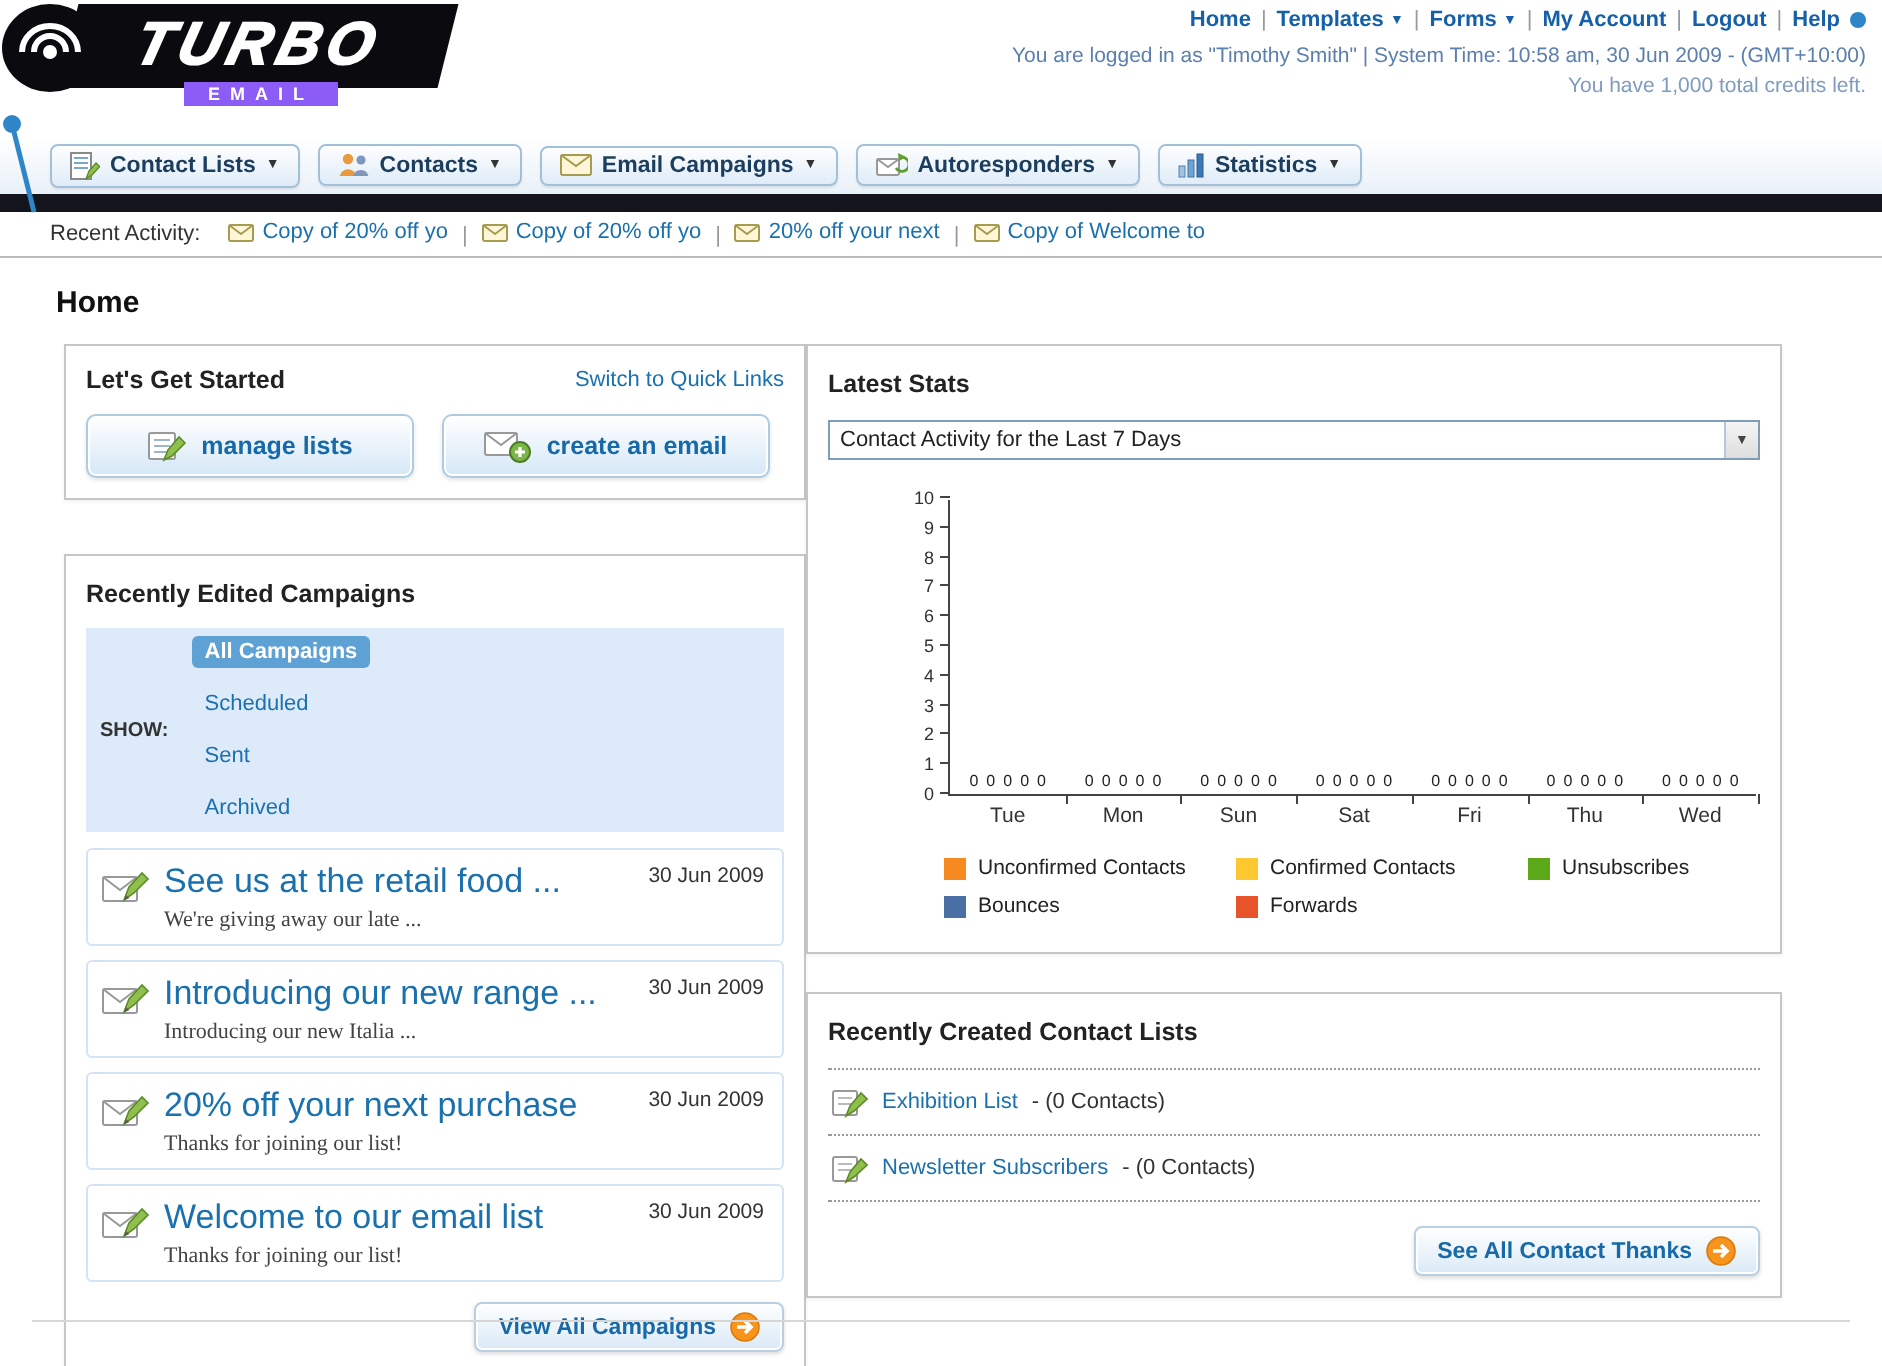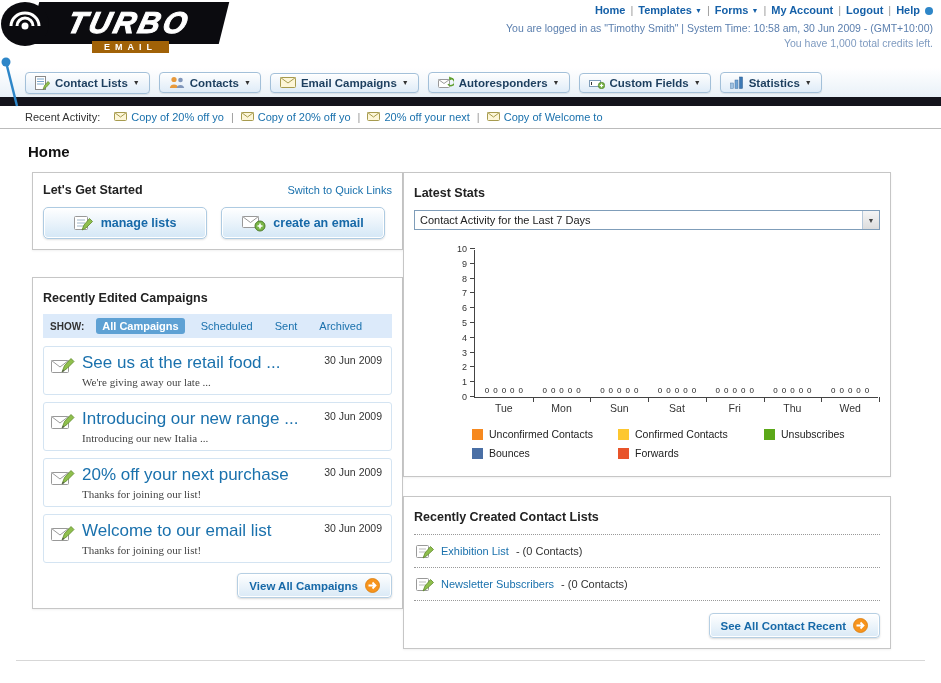--- a/index.html
+++ b/index.html
@@ -17,21 +17,21 @@
   .logo-black {
     position:absolute; left:34px; top:2px; width:190px; height:42px;
     background:#0b0b0f; transform: skewX(-14deg);
     display:flex; align-items:center; justify-content:center;
   }
   .logo-turbo {
     color:#fff; font-weight:bold; font-style:italic; font-size:30px;
     letter-spacing:3px; -webkit-text-stroke:1px #fff;
   }
   .logo-email-bar {
-    position:absolute; left:92px; top:41px; background:#a16207; color:#fff;
+    position:absolute; left:92px; top:41px; background:#8b5cf6; color:#fff;
     padding:1px 12px; font-size:9px; font-weight:bold; letter-spacing:5px;
   }
   .logo-swoosh { position:absolute; left:0; top:0; }
   .antenna { position:absolute; left:0; top:54px; }
   .header-right { position:absolute; right:8px; top:4px; text-align:right; }
   .top-links { font-size:11px; color:#888; }
   .top-link { color:#1560a8; font-weight:bold; cursor:pointer; }
   .top-link .caret { font-size:7px; color:#1560a8; vertical-align:1px; }
   .top-sep { color:#999; margin:0 5px; }
   .blue-dot { display:inline-block; width:8px; height:8px; border-radius:50%; background:#2e86c8; margin-left:5px; vertical-align:-1px; }
@@ -207,32 +207,20 @@
       <div class="nav-tab">
         <span class="icon">
           <svg width="16" height="13" viewBox="0 0 16 13">
             <rect x="0.5" y="3.5" width="11" height="8" rx="1" fill="#fff" stroke="#999"></rect>
             <path d="M0.5 3.5 L6 7.5 L11.5 3.5" fill="none" stroke="#999"></path>
             <path d="M10 8 a3.5 3.5 0 1 0 1.5-5" fill="none" stroke="#5e9e2d" stroke-width="1.4"></path>
             <polygon points="11,0.5 15,2.5 11.5,4.5" fill="#5e9e2d"></polygon>
           </svg>
         </span>
         <span>Autoresponders</span>
-        <span class="caret">▼</span>
-      </div>
-      <div class="nav-tab">
-        <span class="icon">
-          <svg width="16" height="12" viewBox="0 0 16 12">
-            <rect x="0.5" y="3.5" width="11" height="6" fill="#fff" stroke="#7f9db9"></rect>
-            <line x1="2.5" y1="5" x2="2.5" y2="8" stroke="#333"></line>
-            <circle cx="12.5" cy="8.5" r="3.2" fill="#7ab648" stroke="#4e7d2a" stroke-width="0.7"></circle>
-            <path d="M12.5 6.8 v3.4 M10.8 8.5 h3.4" stroke="#fff" stroke-width="1.2"></path>
-          </svg>
-        </span>
-        <span>Custom Fields</span>
         <span class="caret">▼</span>
       </div>
       <div class="nav-tab">
         <span class="icon">
           <svg width="14" height="13" viewBox="0 0 14 13">
             <rect x="0.5" y="7" width="3" height="5.5" fill="#9fc2e2" stroke="#5580ab" stroke-width="0.5"></rect>
             <rect x="5" y="4" width="3" height="8.5" fill="#6fa3d4" stroke="#44729f" stroke-width="0.5"></rect>
             <rect x="9.5" y="1" width="3" height="11.5" fill="#3c78b4" stroke="#2a5a8c" stroke-width="0.5"></rect>
           </svg>
         </span>
@@ -314,21 +302,21 @@
               </span>
               <span>create an email</span>
             </div>
           </div>
         </div>
 
         <div class="panel campaigns-panel">
           <span class="panel-title">Recently Edited Campaigns</span>
           <div class="camp-tabs">
             <span class="show-label">SHOW:</span>
-            <span class="camp-tabs-inner" style="display:flex;gap:10px;">
+            <span class="camp-tabs-inner" style="display:flex;gap:10px;flex-direction:column;">
                 <span class="camp-tab selected">All Campaigns</span>
                 <span class="camp-tab">Scheduled</span>
                 <span class="camp-tab">Sent</span>
                 <span class="camp-tab">Archived</span>
               </span>
           </div>
           <div class="camp-list">
               <div class="camp-item">
                 <span class="icon camp-icon">
                   <svg width="24" height="20" viewBox="0 0 24 20">
@@ -539,21 +527,21 @@
                     <line x1="3" y1="10" x2="10" y2="10" stroke="#bbb"></line>
                     <polygon points="7,16 9,11 14.5,4.5 17.5,7.5 11,13.5 7,16" fill="#8fbf4d" stroke="#5e8a2a" stroke-width="0.8"></polygon>
                   </svg>
                 </span>
                 <span class="cl-name">Newsletter Subscribers</span>
                 <span class="cl-suffix">- (0 Contacts)</span>
               </div>
             </div>
           <div class="cl-footer">
             <span class="btn">
-              <span>See All Contact Recent</span>
+              <span>See All Contact Thanks</span>
               <span class="icon">
                 <svg width="15" height="15" viewBox="0 0 15 15">
                     <circle cx="7.5" cy="7.5" r="7" fill="#f7941d" stroke="#d87b0a" stroke-width="0.8"></circle>
                     <path d="M3.5 7.5 H10 M7.5 4.5 L10.5 7.5 L7.5 10.5" fill="none" stroke="#fff" stroke-width="1.8"></path>
                   </svg>
               </span>
             </span>
           </div>
         </div>
       </div>

